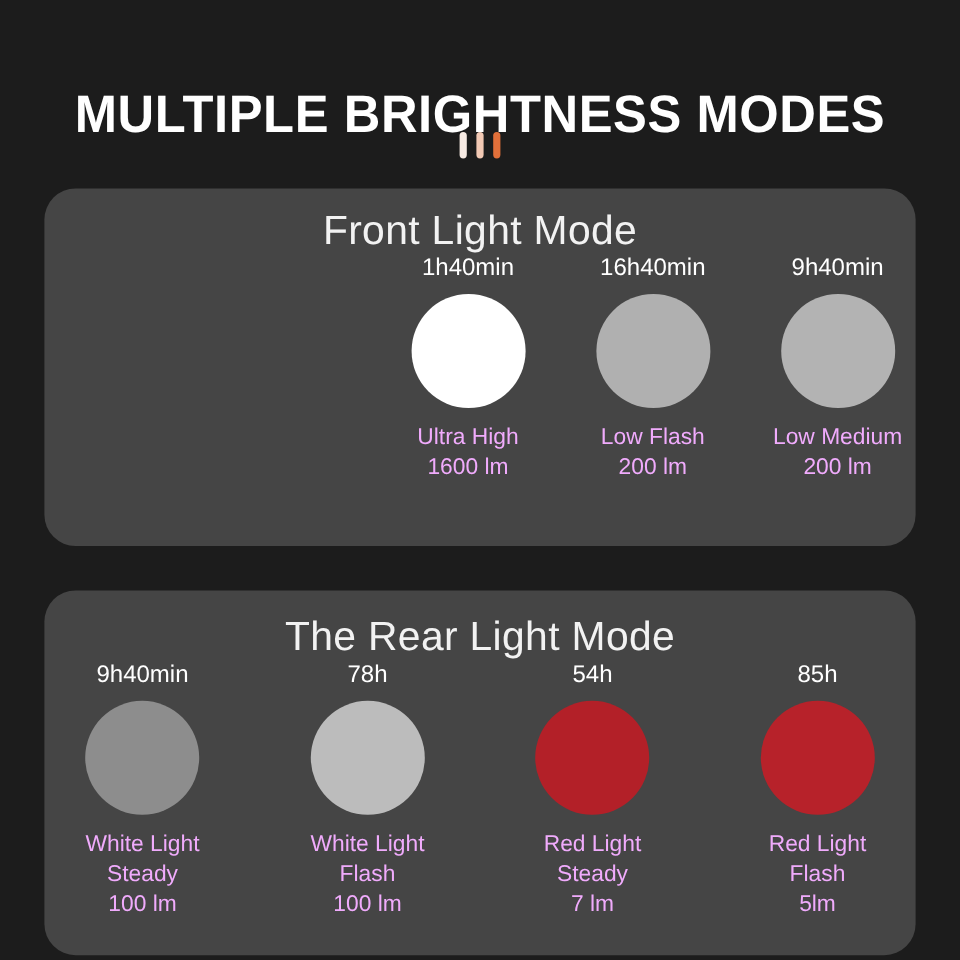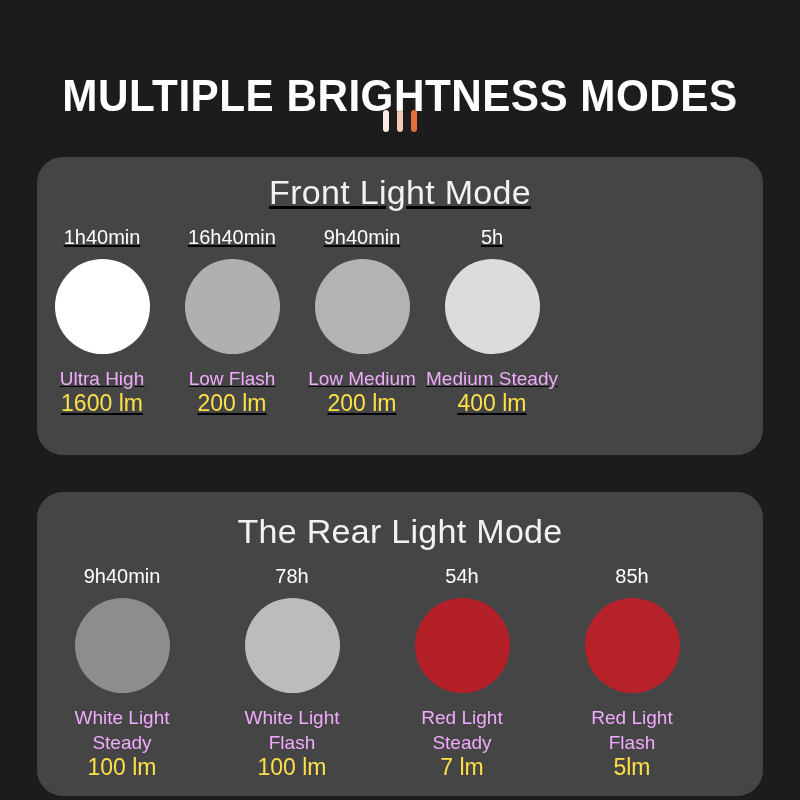--- a/index.html
+++ b/index.html
@@ -48,40 +48,40 @@
 
   
   .panel {
     position: absolute;
     left: 37px;
     width: 726px;
     background: #454545;
     border-radius: 26px;
     box-sizing: border-box;
   }
-  .panel-front { top: 157px; height: 298px; text-decoration: underline; }
+  .panel-front { top: 157px; height: 298px; }
   .panel-rear  { top: 492px; height: 304px; }
 
   .panel-heading {
     text-align: center;
     color: #f2f2f2;
     font-family: "Liberation Sans", sans-serif;
     font-weight: normal;
     font-size: 34px;
     letter-spacing: 0.3px;
   }
   .panel-front .panel-heading { margin-top: 16px; }
   .panel-rear  .panel-heading { margin-top: 20px; }
 
   
   .modes-row {
     display: flex;
-    justify-content: flex-start;
+    justify-content: flex-end;
     align-items: flex-start;
-    margin-top: 14px;
+    gap: 24px;
   }
   .modes-row-front .mode-cell { width: 130px; }
   .modes-row-rear  .mode-cell { width: 170px; }
 
   .mode-cell {
     display: flex;
     flex-direction: column;
     align-items: center;
   }
 
@@ -104,22 +104,22 @@
   .mode-label {
     margin-top: 12px;
     color: #f0abfc;
     font-size: 19px;
     line-height: 25px;
     text-align: center;
     white-space: nowrap;
     font-family: "Liberation Sans", sans-serif;
   }
   .mode-lumens {
-    color: #fde047;
-    font-size: 23px;
+    color: #f0abfc;
+    font-size: 19px;
     line-height: 25px;
     text-align: center;
     white-space: nowrap;
     font-family: "Liberation Sans", sans-serif;
   }
   .mode-label-multiline { white-space: pre-line; }
 </style>
 </head>
 <body style="background: rgb(28, 28, 28);">
 
@@ -149,26 +149,20 @@
       <div class="mode-lumens">200 lm</div>
     </div>
 
     <div class="mode-cell">
       <div class="mode-duration">9h40min</div>
       <div class="mode-dot" style="background: rgb(179, 179, 179);"></div>
       <div class="mode-label">Low Medium</div>
       <div class="mode-lumens">200 lm</div>
     </div>
 
-    <div class="mode-cell">
-      <div class="mode-duration">5h</div>
-      <div class="mode-dot" style="background: rgb(220, 220, 220);"></div>
-      <div class="mode-label">Medium Steady</div>
-      <div class="mode-lumens">400 lm</div>
-    </div>
 
 
   </div>
 </section>
 
 <section class="panel panel-rear" style="background: rgb(69, 69, 69);">
   <div class="panel-heading">The Rear Light Mode</div>
   <div class="modes-row modes-row-rear">
 
     <div class="mode-cell">

